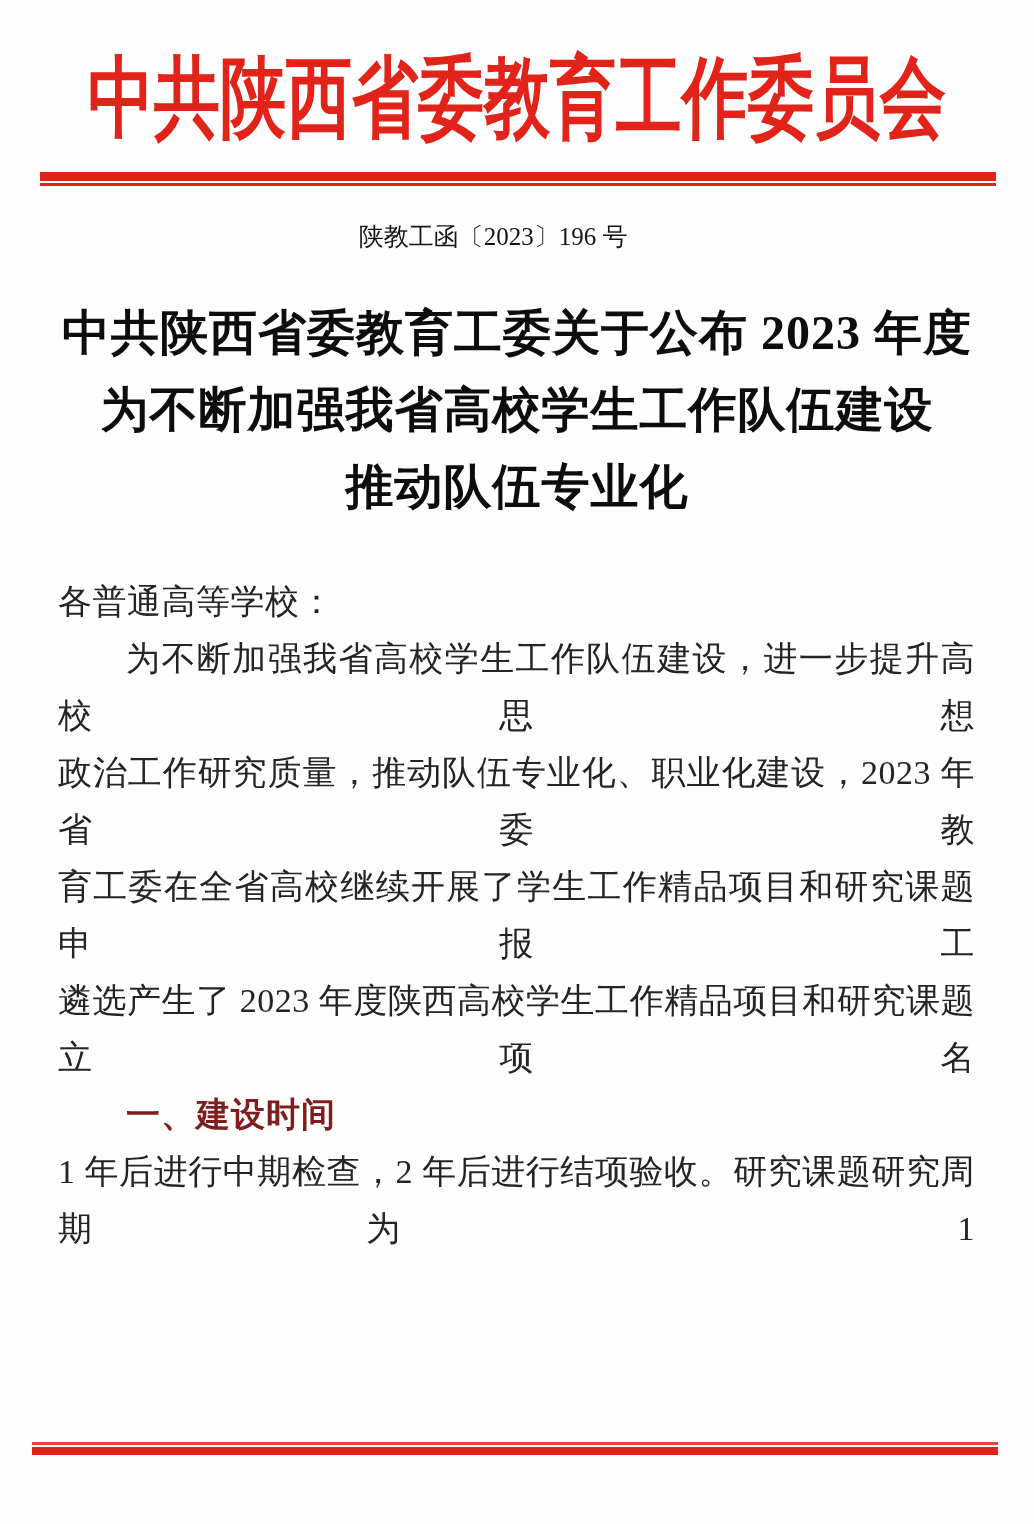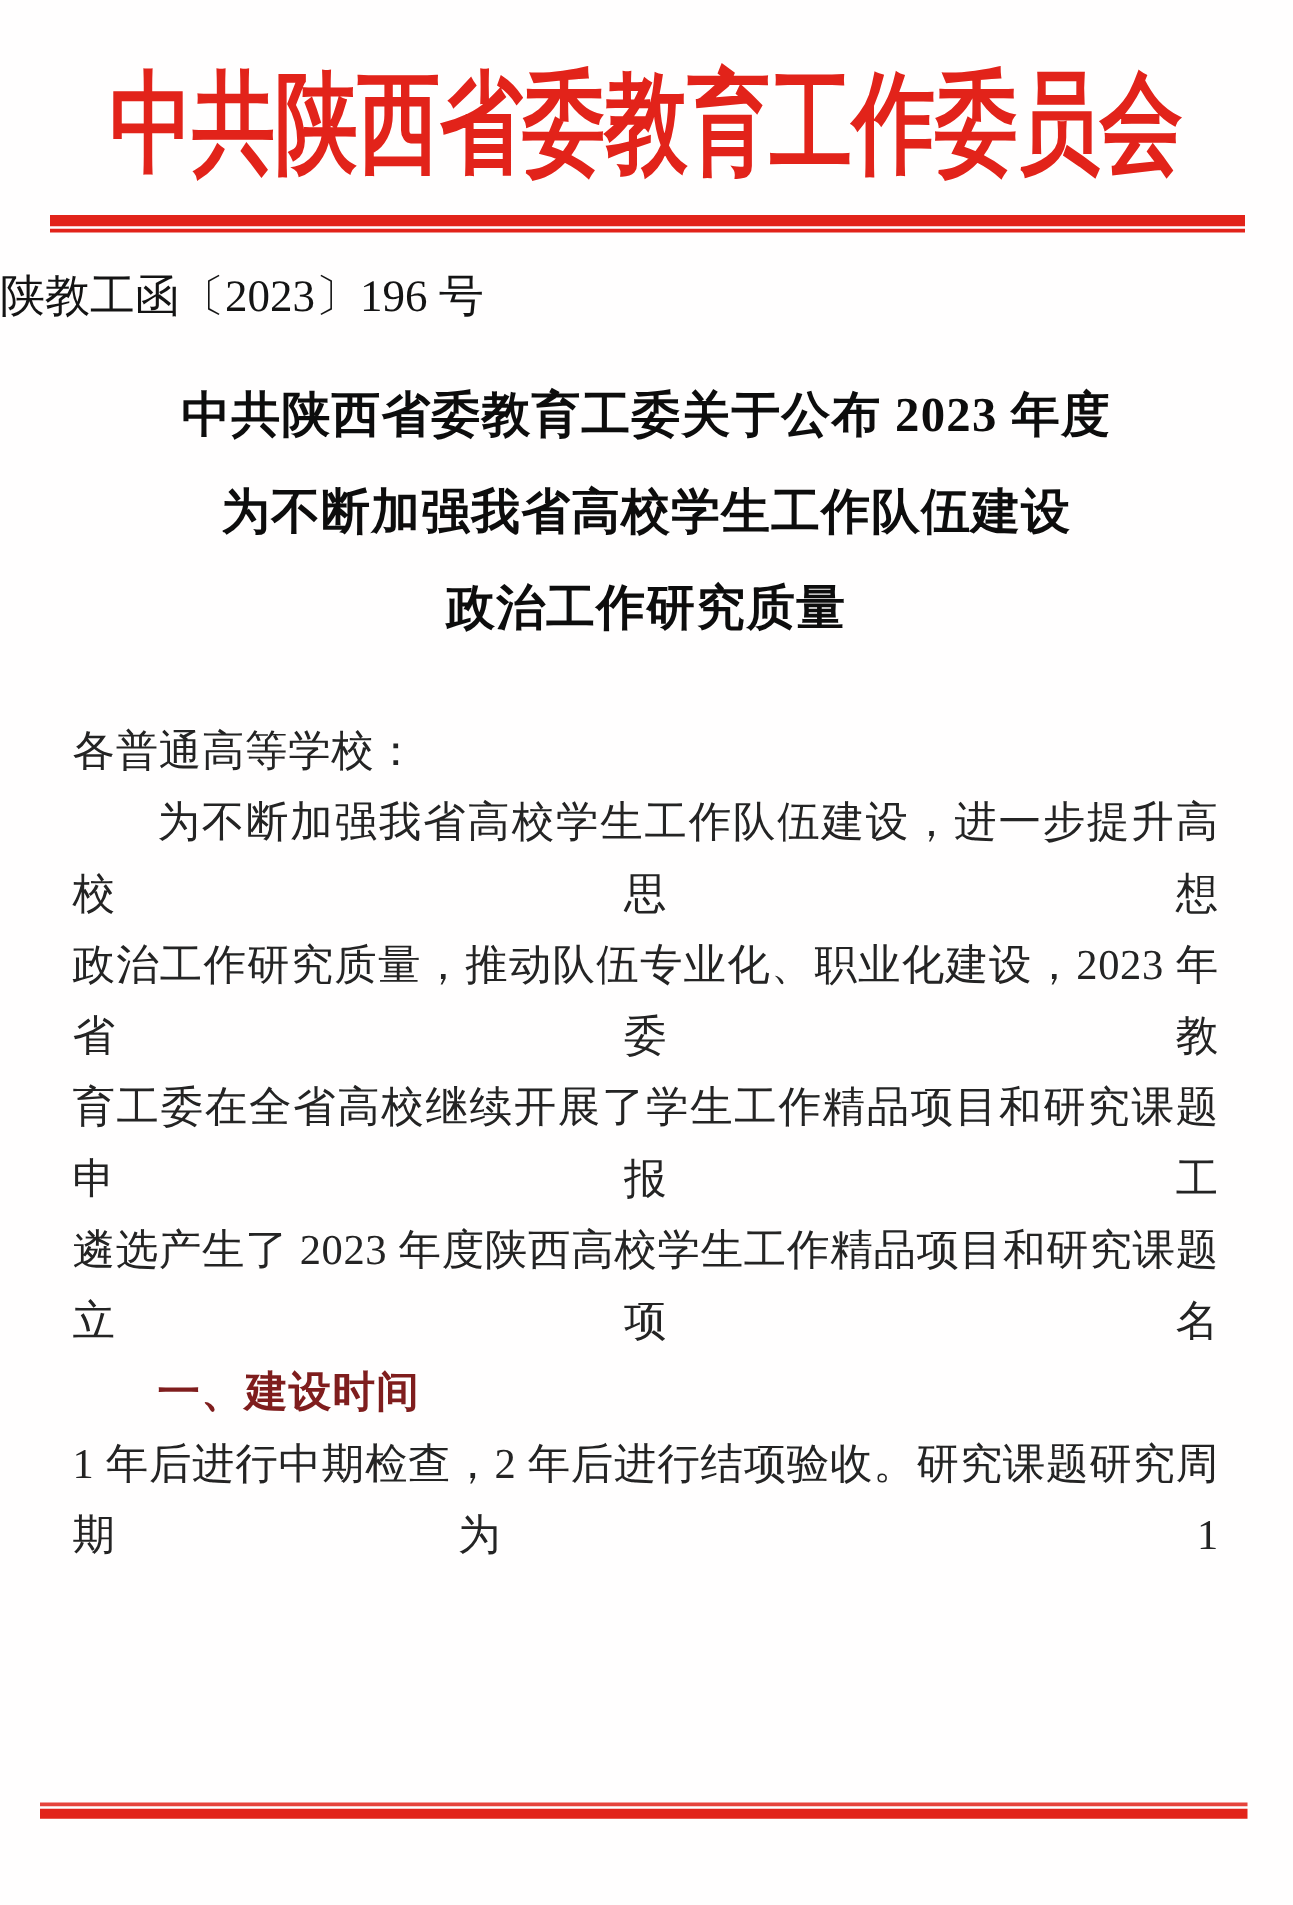--- a/index.html
+++ b/index.html
@@ -42,33 +42,33 @@
   .rule-top .bar-thin  { height: 3px; background: var(--red); margin-top: 2px; }
 
   .rule-bottom { position: absolute; left: 32px; right: 36px; top: 1442px; }
   .rule-bottom .bar-thin  { height: 3px; background: var(--red); opacity: .85; }
   .rule-bottom .bar-thick { height: 8px; background: var(--red); margin-top: 2px; }
 
   
   .doc-number {
     margin-top: 62px;
     padding-right: 48px;
-    text-align: left;
-    font-size: 36px;
+    text-align: center;
+    font-size: 25px;
     line-height: 42px;
     color: #141414;
     white-space: nowrap;
   }
 
   
   .notice-title {
     margin-top: 36px;
     text-align: center;
     font-weight: bold;
-    font-size: 39px;
+    font-size: 48px;
     line-height: 77px;
     color: #0d0d0d;
     letter-spacing: 1px;
   }
 
   
   .doc-body {
     margin-top: 48px;
     padding: 0 59px 0 58px;
     font-size: 34px;
@@ -104,21 +104,21 @@
   <div class="rule-top">
     <div class="bar-thick"></div>
     <div class="bar-thin"></div>
   </div>
 
   <div class="doc-number">陕教工函〔2023〕196 号</div>
 
   <div class="notice-title">
     <div>中共陕西省委教育工委关于公布 2023 年度</div>
     <div>为不断加强我省高校学生工作队伍建设</div>
-    <div>政治工作研究质量</div>
+    <div>推动队伍专业化</div>
   </div>
 
   <div class="doc-body">
       <div class="bline">各普通高等学校：</div>
       <div class="bline j indent">为不断加强我省高校学生工作队伍建设，进一步提升高校思想</div>
       <div class="bline j">政治工作研究质量，推动队伍专业化、职业化建设，2023 年省委教</div>
       <div class="bline j">育工委在全省高校继续开展了学生工作精品项目和研究课题申报工</div>
       <div class="bline j">遴选产生了 2023 年度陕西高校学生工作精品项目和研究课题立项名</div>
       <div class="bline indent heading">一、建设时间</div>
       <div class="bline j">1 年后进行中期检查，2 年后进行结项验收。研究课题研究周期为 1</div>

